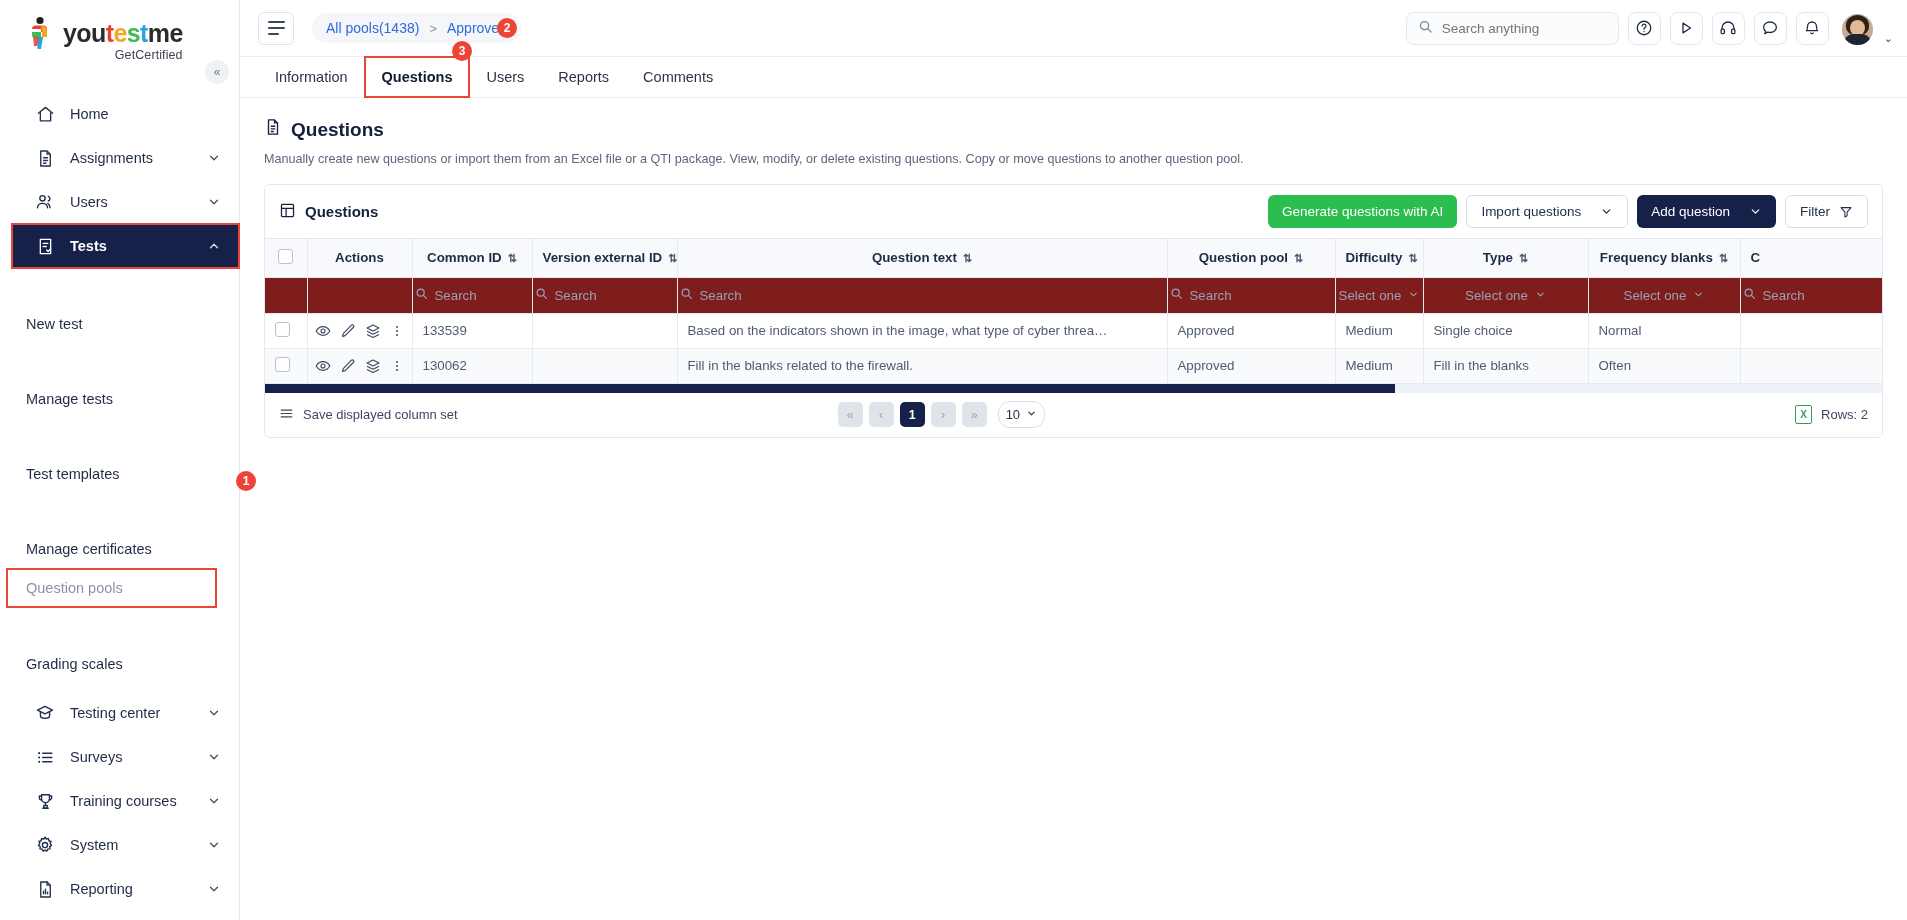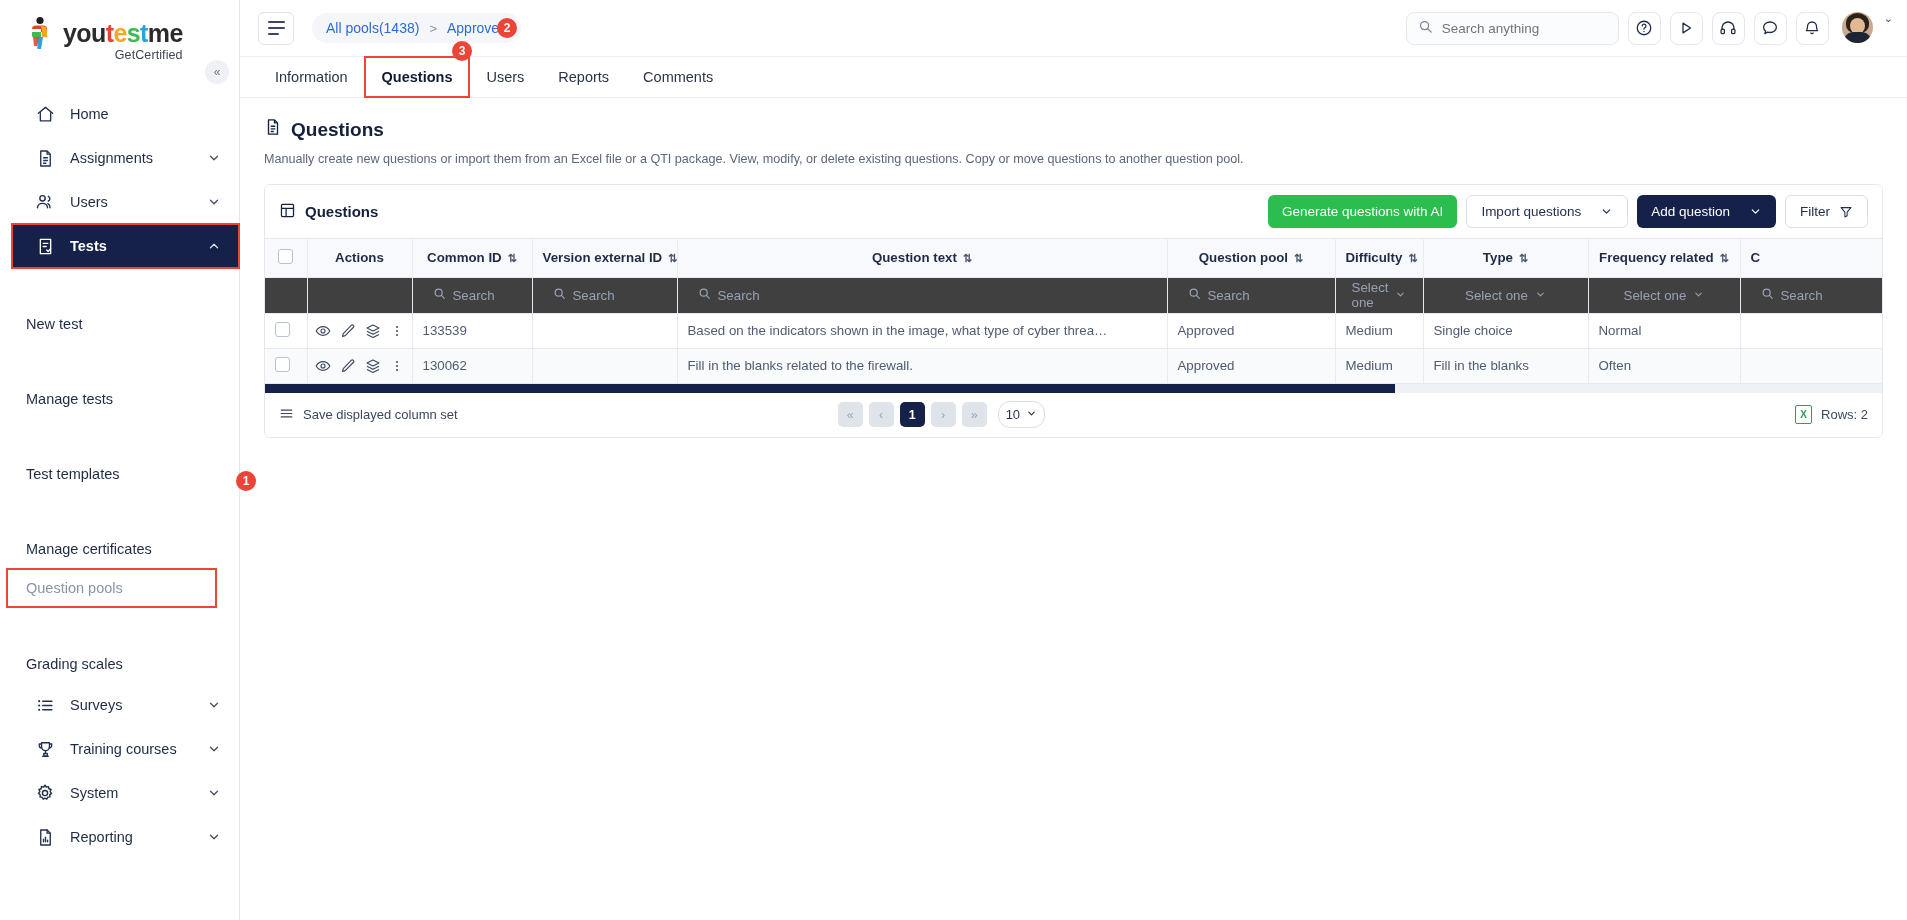--- a/index.html
+++ b/index.html
@@ -97,21 +97,21 @@
   .hamburger span:nth-child(3){ width: 11px; align-self:flex-start; margin-left:9px;}
 
   .breadcrumb {
     display: flex; align-items: center; gap: 10px;
     margin-left: 18px; background: #f4f6fa; border-radius: 16px;
     padding: 4px 14px; height: 30px; position: relative;
   }
   .crumb { color: #2f6bd8; font-size: 14px; cursor: pointer; white-space: nowrap; }
   .crumb-sep { color: #8a93a5; font-size: 13px; }
 
-  .topbar-right { margin-left: auto; display: flex; align-items: flex-start; gap: 9px; }
+  .topbar-right { margin-left: auto; display: flex; align-items: flex-end; gap: 9px; }
   .search-box {
     width: 213px; height: 33px; border: 1px solid #e4e7ee; border-radius: 8px;
     background: #fbfcfe; display: flex; align-items: center; padding: 0 11px; gap: 9px;
   }
   .search-box input {
     border: none; outline: none; background: transparent;
     font-size: 13.5px; color: #5a6party; width: 100%;
     font-family: "Liberation Sans", sans-serif; color:#667189;
   }
   .icon-btn {
@@ -167,21 +167,21 @@
 
   
   .table-scroll { overflow: hidden; position: relative; }
   table { border-collapse: collapse; width: 1985px; table-layout: fixed; }
   th, td { border-right: 1px solid #e7eaf0; border-bottom: 1px solid #e7eaf0; }
   thead th {
     background: #f7f9fc; height: 38px; font-size: 13.3px; font-weight: 700;
     color: #1f2b46; padding: 0 10px; text-align: center; white-space: nowrap;
   }
   .sort-ico { font-size: 11px; color: #4a5costs; margin-left: 6px; color:#4b5770;}
-  tr.filter-row td { height: 36px; background: #404040; padding: 0 20px; }
+  tr.filter-row td { height: 36px; background: #7f1d1d; padding: 0 2px; }
   .filt { display: flex; align-items: center; justify-content: center; gap: 7px;
           font-size: 13.3px; color: #98a1b3; cursor: pointer; }
   .filt.left { justify-content: flex-start; }
   tbody td {
     height: 35px; font-size: 13.3px; color: #505b72; padding: 0 10px;
     text-align: left; white-space: nowrap; overflow: hidden; text-overflow: ellipsis;
   }
   tbody tr:nth-child(odd) { background: #ffffff; }
   tbody tr:nth-child(even) { background: #f8fafc; }
   td.qtext { text-align: left; }
@@ -312,20 +312,34 @@
         <span>Manage certificates</span>
       </div>
       <div class="nav-sub highlight">
         <span>Question pools</span>
         <span class="badge-num" style="left:236px; top:471px;">1</span>
       </div>
       <div class="nav-sub">
         <span>Grading scales</span>
       </div>
 
+      <div class="nav-item" style="margin-top:8px;">
+        <span class="ico">
+          <svg width="20" height="20" viewBox="0 0 24 24" fill="none" stroke="#22304d" stroke-width="1.7" stroke-linejoin="round" stroke-linecap="round">
+              <path d="M12 4 3 8.5l9 4.5 9-4.5z"></path>
+              <path d="M6.5 10.8v4.4c0 1.7 2.6 3 5.5 3s5.5-1.3 5.5-3v-4.4"></path>
+            </svg>
+        </span>
+        <span class="lbl">Testing center</span>
+        <span class="chev">
+          <svg width="14" height="14" viewBox="0 0 24 24" fill="none" stroke="#22304d" stroke-width="2.2" stroke-linecap="round" stroke-linejoin="round">
+              <path d="M6 9l6 6 6-6"></path>
+            </svg>
+        </span>
+      </div>
 
       <div class="nav-item">
         <span class="ico">
           <svg width="19" height="19" viewBox="0 0 24 24" fill="none" stroke="#22304d" stroke-width="1.9" stroke-linecap="round">
               <circle cx="4" cy="6.5" r="1.3" fill="#22304d" stroke="none"></circle>
               <circle cx="4" cy="12" r="1.3" fill="#22304d" stroke="none"></circle>
               <circle cx="4" cy="17.5" r="1.3" fill="#22304d" stroke="none"></circle>
               <path d="M8.5 6.5H20M8.5 12H20M8.5 17.5H20"></path>
             </svg>
         </span>
@@ -552,21 +566,21 @@
               <th>
                 <span class="cbx"></span>
               </th>
               <th><span>Actions</span></th>
               <th><span>Common ID</span><span class="sort-ico">⇅</span></th>
               <th><span>Version external ID</span><span class="sort-ico">⇅</span></th>
               <th><span>Question text</span><span class="sort-ico">⇅</span></th>
               <th><span>Question pool</span><span class="sort-ico">⇅</span></th>
               <th><span>Difficulty</span><span class="sort-ico">⇅</span></th>
               <th><span>Type</span><span class="sort-ico">⇅</span></th>
-              <th><span>Frequency related</span><span class="sort-ico">⇅</span></th>
+              <th><span>Frequency blanks</span><span class="sort-ico">⇅</span></th>
               <th style="text-align:left"><span>C</span></th>
             </tr>
             <tr class="filter-row">
               <td></td>
               <td></td>
               <td>
                 <div class="filt left">
                   <span><svg width="13" height="13" viewBox="0 0 24 24" fill="none" stroke="#98a1b3" stroke-width="2.2" stroke-linecap="round">
                         <circle cx="10.5" cy="10.5" r="6.5"></circle>
                         <path d="M15.5 15.5 21 21"></path>

